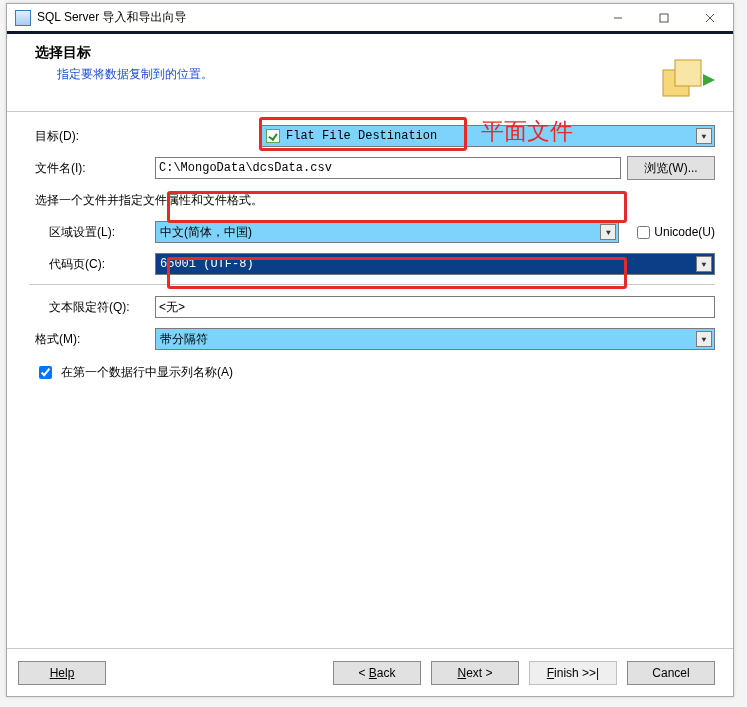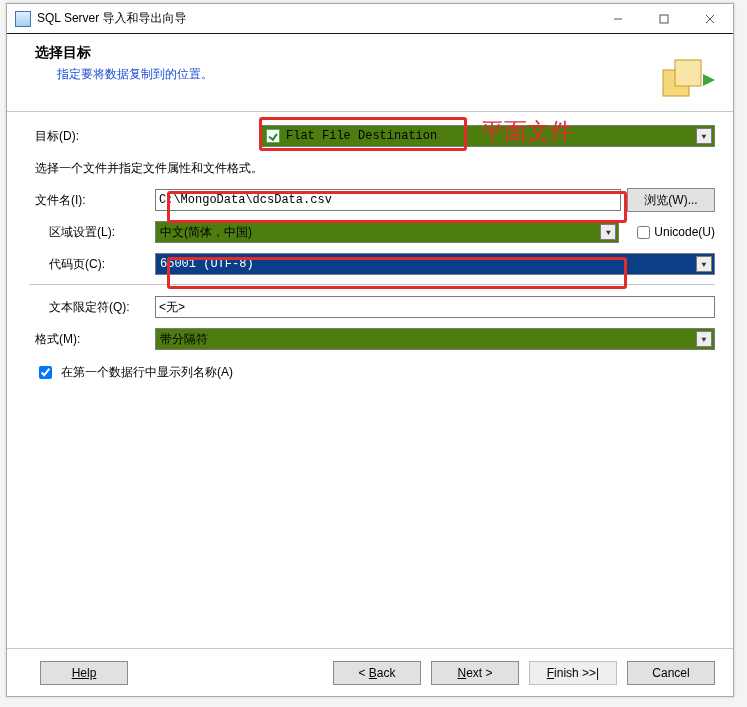--- a/index.html
+++ b/index.html
@@ -29,21 +29,21 @@
     border: 1px solid #a9a9a9;
     box-shadow: 0 0 3px rgba(0,0,0,0.15);
     z-index: 10;
     display:flex;
     flex-direction:column;
   }
   
   .titlebar {
     height: 30px;
     background:#fff;
-    border-bottom:1px solid #0f172a;
+    border-bottom:3px solid #0f172a;
     display:flex;
     align-items:center;
   }
   .titlebar .app-icon {
     width:16px; height:16px;
     margin:0 6px 0 8px;
     border:1px solid #3a78c4;
     background: linear-gradient(#dff0ff,#a8ceec);
   }
   .titlebar .title {
@@ -140,21 +140,21 @@
     display:flex; align-items:center; gap:6px;
     margin-left:0px;
     margin-top:2px;
   }
   
   .combo {
     position:relative;
     flex:1;
     height:22px;
     border:1px solid #7a7a7a;
-    background:#4d7c0f;
+    background:#7dd3fc;
     display:flex; align-items:center;
     font-family:"Consolas","Courier New",monospace;
     padding:0 20px 0 4px;
   }
   .combo .ico {
     width:14px;height:14px;margin-right:6px;
     background:#fff;
     border:1px solid #5a5;
     position:relative;
   }
@@ -212,21 +212,21 @@
     z-index:60;
     pointer-events:none;
     font-family:"Microsoft YaHei", sans-serif;
   }
   
   .wizard-foot {
     height:48px;
     border-top:1px solid #c7c7c7;
     display:flex;
     align-items:center;
-    padding:0 18px 0 33px;
+    padding:0 18px 0 11px;
     gap:10px;
   }
   .wizard-foot .spacer { flex:1; }
   .wizard-foot .btn { min-width:88px; }
   .und { text-decoration:underline; }
 </style>
 </head>
 <body>
 
 <div class="bg-noise"></div>
@@ -276,29 +276,29 @@
         <div style="width:100px"></div>
         <div class="combo">
           <span class="ico"></span>
           <span class="monotext">Flat File Destination</span>
           <span class="arrow"></span>
         </div>
       </div>
     </div>
 
     <div class="row">
-      <div>选择一个文件并指定文件属性和文件格式。</div>
-    </div>
-
-    <div class="row">
       <div class="label">文件名(I):</div>
       <div class="control-strip">
         <input class="wide monotext" type="text" value="C:\MongoData\dcsData.csv" style="">
         <button class="btn">浏览(W)...</button>
       </div>
+    </div>
+
+    <div class="row">
+      <div>选择一个文件并指定文件属性和文件格式。</div>
     </div>
 
     <div class="row">
       <div class="label label-indent">区域设置(L):</div>
       <div class="control-strip">
         <div class="combo">
           <span style="font-family:'Microsoft YaHei',sans-serif;">中文(简体，中国)</span>
           <span class="arrow"></span>
         </div>
         <label class="unicode-chk">

